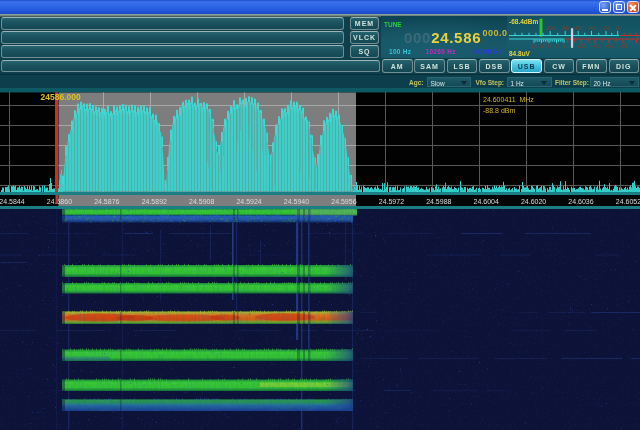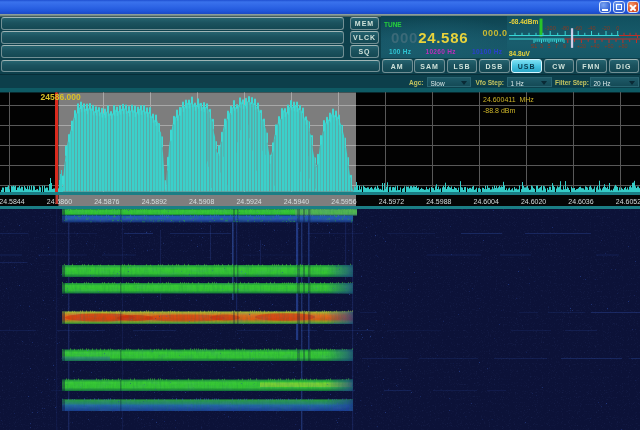--- a/index.html
+++ b/index.html
@@ -23,21 +23,21 @@
   color:#cfe2da; font-size:7px; font-weight:bold; letter-spacing:1px;
   display:flex; align-items:center; justify-content:center; }
 .active { background:linear-gradient(180deg,#7fe2f4 0%,#46c3e0 50%,#2ba6c6 100%);
   border-color:#d8f6ff; color:#083a4c; }
 
 #tune { left:381px; top:-1px; width:126px; height:59px;
   background:radial-gradient(ellipse 90px 32px at 55px 32px, #1a5d6e 0%, rgba(26,93,110,0) 100%), linear-gradient(180deg,#0d4350 0%,#165465 40%,#175767 62%,#0f4754 100%); }
 #meter { left:507px; top:-1px; width:133px; height:59px;
   background:linear-gradient(180deg,#11505f 0%,#195d6d 45%,#11505f 100%); }
 #tunelbl { left:3px; top:5px; color:#25d03c; font-size:6.5px; font-weight:bold; letter-spacing:0; }
-#digits { left:10px; top:15px; font-size:15px; font-weight:bold; color:#e9d33b; letter-spacing:0.7px; white-space:nowrap; line-height:13px; }
+#digits { left:23px; top:15px; font-size:15px; font-weight:bold; color:#e9d33b; letter-spacing:0.7px; white-space:nowrap; line-height:13px; }
 #digits .dz { color:#3c6a78; }
 #dsmall { left:101.5px; top:12px; font-size:9px; font-weight:bold; color:#c8b832; letter-spacing:.5px;text-align:center; }
 .sub { top:32px; font-size:6.5px; font-weight:bold; letter-spacing:.3px; }
 
 #modesbg { left:381px; top:41px; width:259px; height:17px; background:#0d404c; }
 #combos { left:0px; top:57px; width:640px; height:14px; background:#0c3f4b;
   border-top:1px solid #082e38; }
 .clabel { position:absolute; top:4px; color:#c3c35f; font-size:6.5px; font-weight:bold; }
 .combo { position:absolute; top:2px; height:10px; background:linear-gradient(180deg,#1e5a68,#144a56);
   border:1px solid #2a6572; color:#d9e8e8; font-size:6.5px; }

